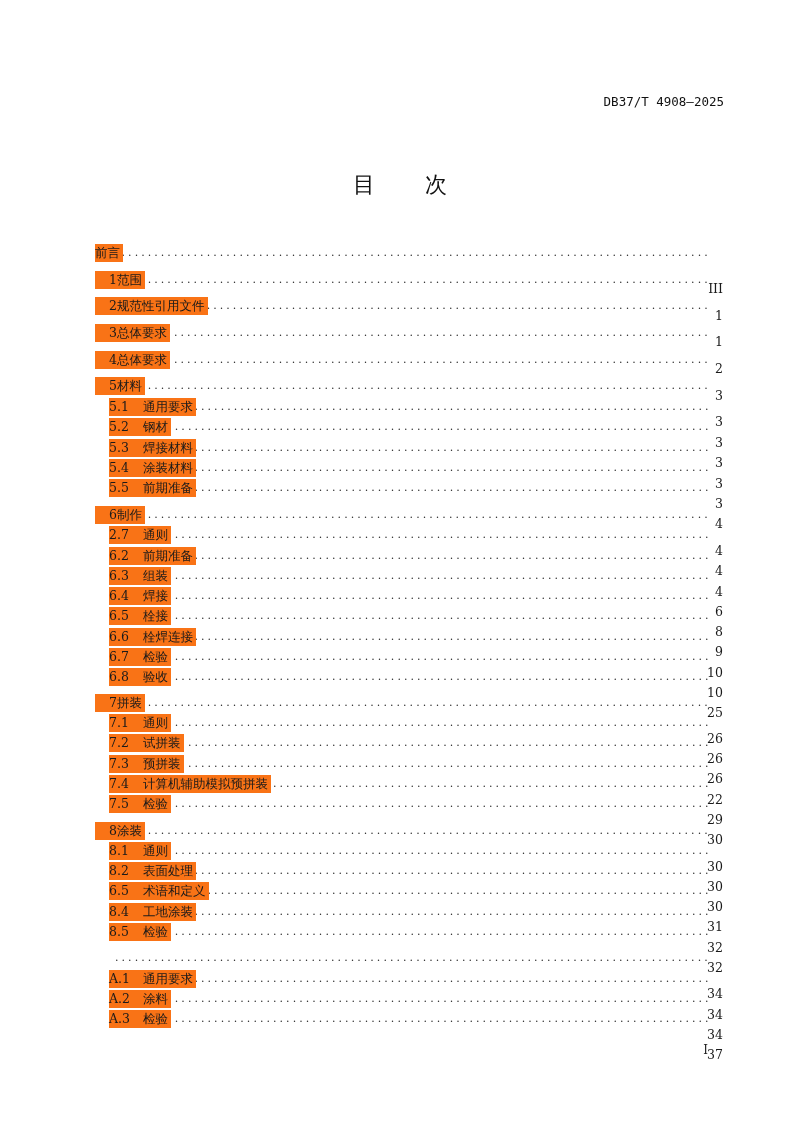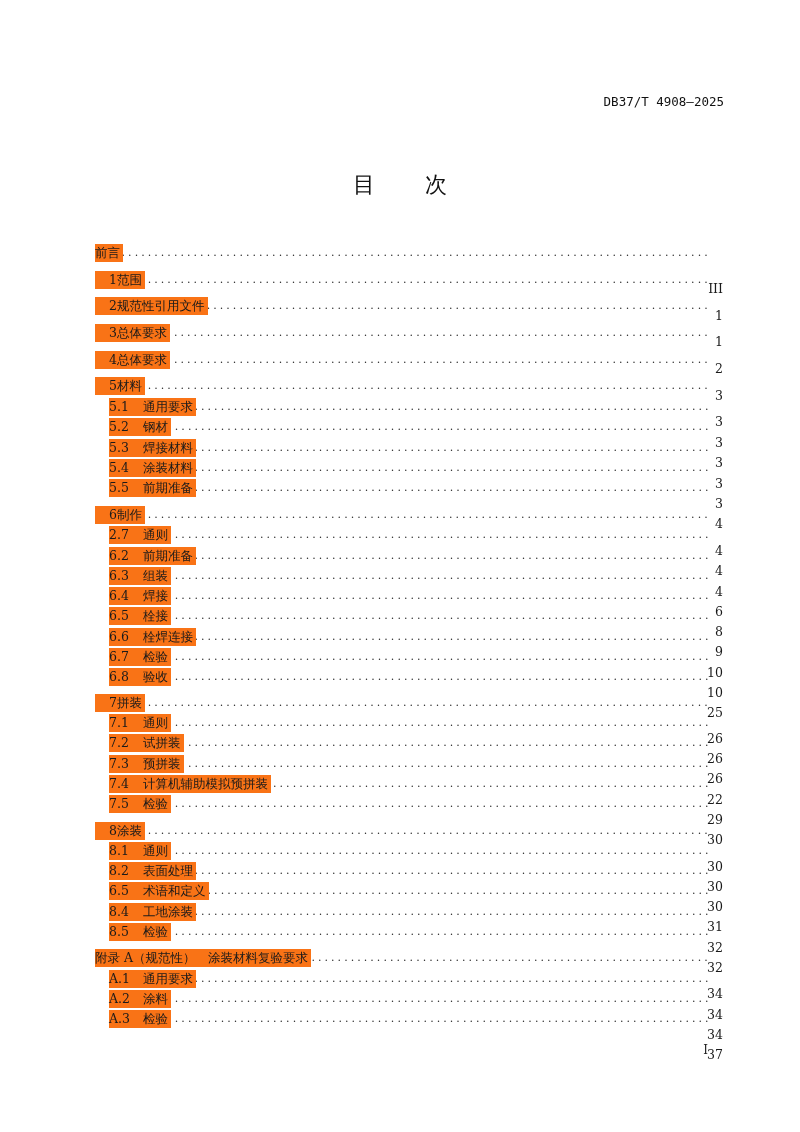--- a/index.html
+++ b/index.html
@@ -190,21 +190,20 @@
       <span class="lbl"><span class="num">8.4</span><span>工地涂装</span></span>
       <span class="pg">32</span>
     </div>
     <div class="row lvl2" style="top: 923px;">
       <span class="dots" style="left: 129px;">......................................................................................................................................................</span>
       <span class="lbl"><span class="num">8.5</span><span>检验</span></span>
       <span class="pg">32</span>
     </div>
     <div class="row lvl0" style="top: 949px;">
       <span class="dots" style="left: 115px;">......................................................................................................................................................</span>
-      <span class="lbl"><span>附录 A（规范性）　涂装材料复验要求</span></span>
       <span class="pg">34</span>
     </div>
     <div class="row lvl2" style="top: 970px;">
       <span class="dots" style="left: 129px;">......................................................................................................................................................</span>
       <span class="lbl"><span class="num">A.1</span><span>通用要求</span></span>
       <span class="pg">34</span>
     </div>
     <div class="row lvl2" style="top: 990px;">
       <span class="dots" style="left: 129px;">......................................................................................................................................................</span>
       <span class="lbl"><span class="num">A.2</span><span>涂料</span></span>

